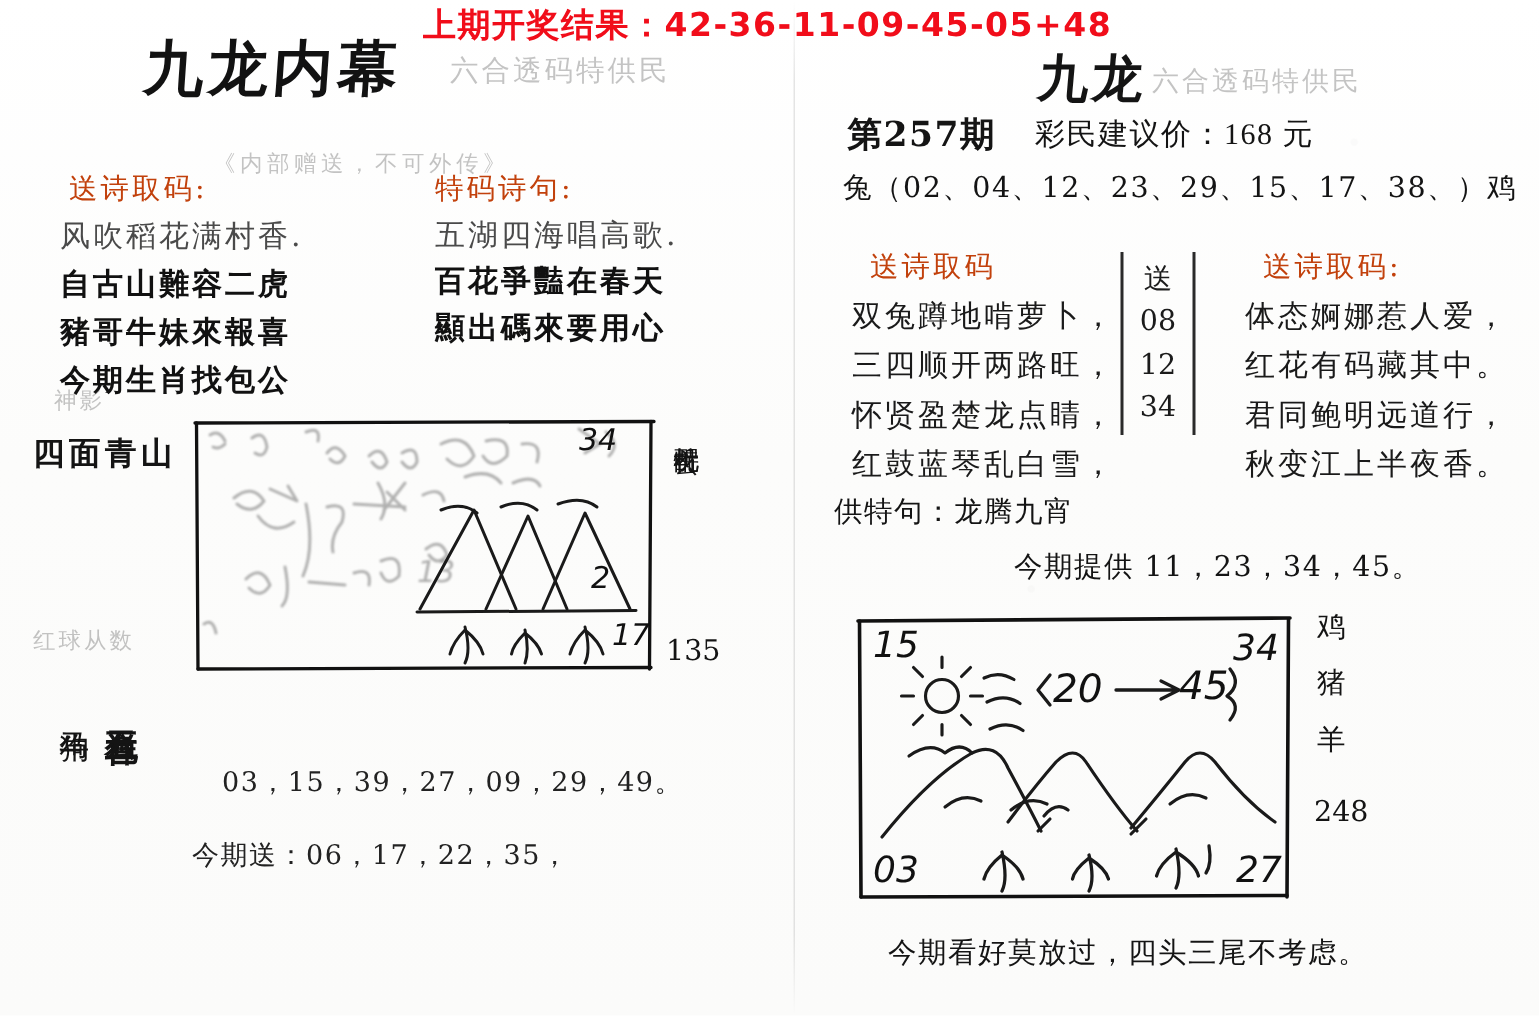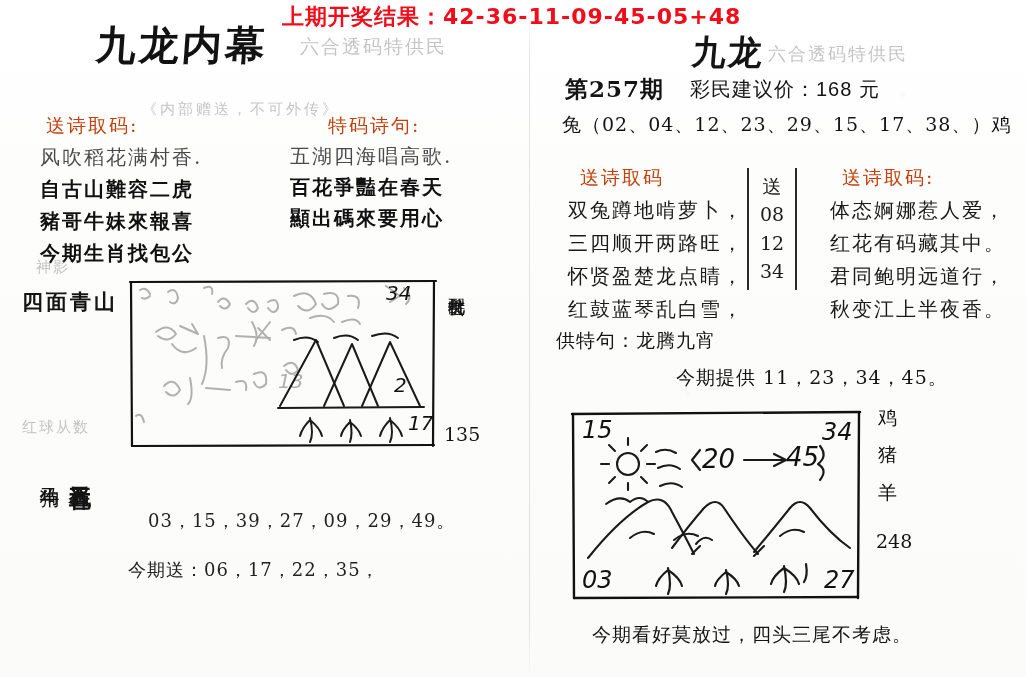--- a/index.html
+++ b/index.html
@@ -67,21 +67,21 @@
     font-family:"DejaVu Serif","Liberation Serif",serif;
   }
   .poem-line.thin{font-weight:normal;color:#4a4a4a;}
   .poem-line.bold{font-weight:bold;color:#111;}
 
   #poem-left{left:40px;top:113px;}
   #poem-left .poem-head{margin-left:6px;}
   #poem-left .poem-line{margin-top:5px;}
 
   #poem-right{left:290px;top:113px;}
-  #poem-right .poem-head{margin-left:38px;}
+  #poem-right .poem-head{}
   #poem-right .poem-line{margin-top:4px;}
 
   
   .vert{
     writing-mode:vertical-rl;text-orientation:upright;
     font-family:"DejaVu Serif","Liberation Serif",serif;
   }
   #left-vert-faded{left:36px;top:258px;font-size:15px;letter-spacing:2px;}
   #label-simian{left:22px;top:288px;font-size:21px;font-weight:bold;letter-spacing:3px;
     font-family:"DejaVu Serif","Liberation Serif",serif;}
@@ -119,21 +119,21 @@
   #right-title{
     left:692px;top:30px;font-size:34px;font-weight:bold;
     font-family:"DejaVu Serif","Liberation Serif",serif;letter-spacing:2px;
     transform:skewX(-5deg);
   }
   #right-subtitle{left:768px;top:42px;font-size:18px;letter-spacing:2px;
     font-family:"DejaVu Serif","Liberation Serif",serif;}
   #issue-no{left:565px;top:74px;font-size:23px;font-weight:bold;
     font-family:"DejaVu Serif","Liberation Serif",serif;letter-spacing:1px;}
   #price-line{left:690px;top:76px;font-size:20px;
-    font-family:Liberation Sans, sans-serif;letter-spacing:1px;}
+    font-family:Liberation Serif, serif;letter-spacing:1px;}
 
   #zodiac-range{left:562px;top:112px;font-size:19px;letter-spacing:1px;white-space:nowrap;
     font-family:"DejaVu Serif","Liberation Serif",serif;}
 
   #poem-r-left{left:556px;top:165px;margin-left:12px;}
   #poem-r-left .poem-head{font-size:19px;margin-left:12px;}
   #poem-r-left .poem-line{font-size:20px;margin-top:6px;color:#1a1a1a;}
 
   #poem-r-right{left:830px;top:165px;}
   #poem-r-right .poem-head{font-size:19px;margin-left:12px;}

